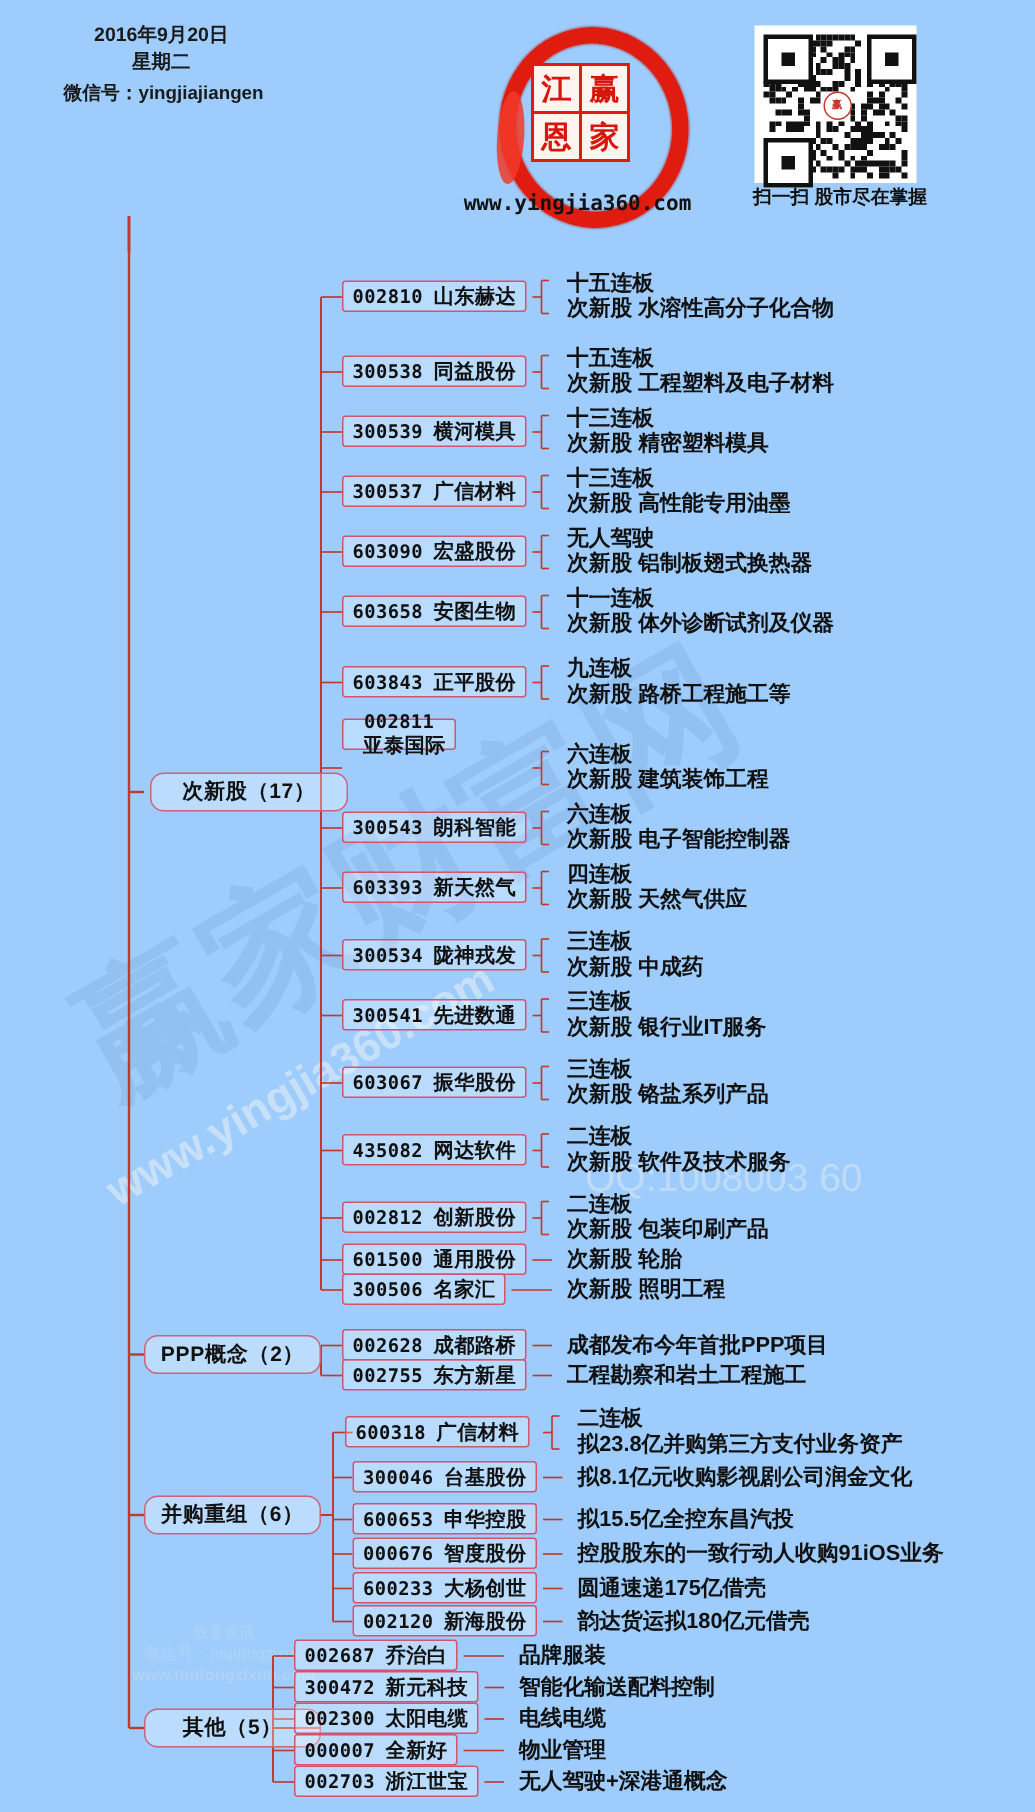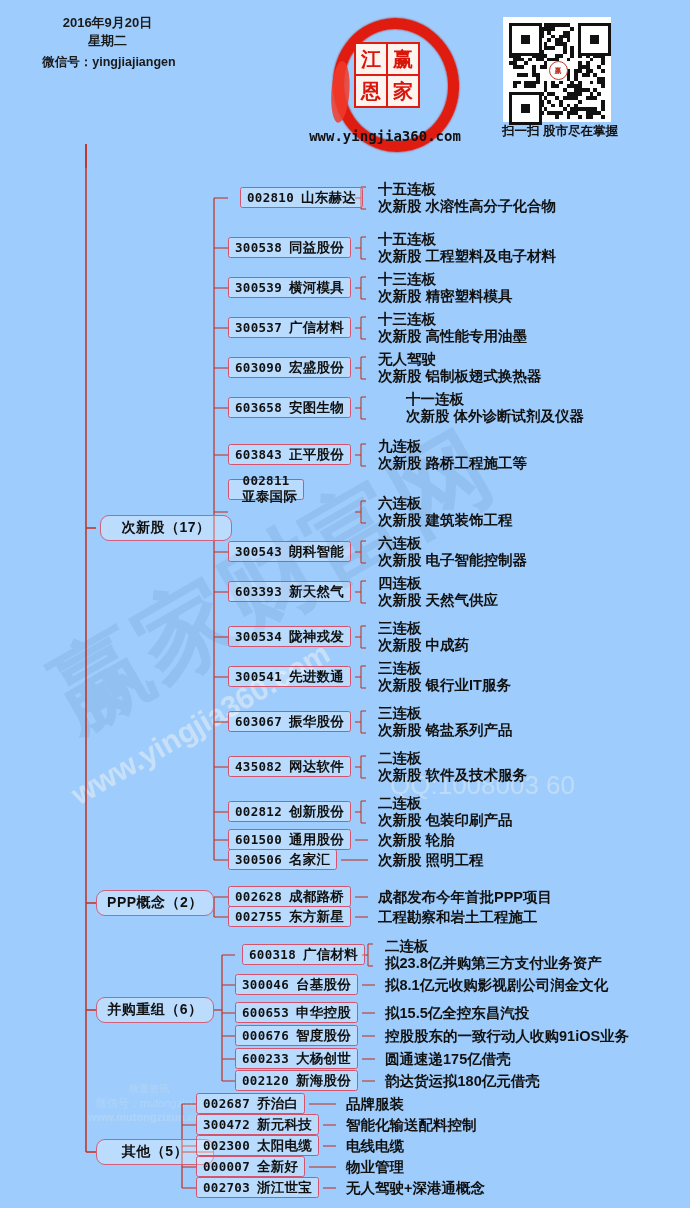--- a/index.html
+++ b/index.html
@@ -526,21 +526,21 @@
       </div>
       <div class="node node-cat" style="left: 96px; top: 890px; width: 118px;">
         <span>PPP概念（2）</span>
       </div>
       <div class="node node-cat" style="left: 96px; top: 997px; width: 118px;">
         <span>并购重组（6）</span>
       </div>
       <div class="node node-cat" style="left: 96px; top: 1139px; width: 118px;">
         <span>其他（5）</span>
       </div>
-      <div class="node node-stock" style="left: 240px; top: 187px; align-items: center;">
+      <div class="node node-stock" style="left: 228px; top: 187px; align-items: center;">
         <span class="code">002810</span>
         <span class="nm">山东赫达</span>
       </div>
       <div class="desc" style="left: 378px; top: 181px;">
         <span class="d1">十五连板</span>
         <span class="d2">次新股  水溶性高分子化合物</span>
       </div>
       <div class="node node-stock" style="left: 228px; top: 237px;">
         <span class="code">300538</span>
         <span class="nm">同益股份</span>
@@ -570,21 +570,21 @@
         <span class="nm">宏盛股份</span>
       </div>
       <div class="desc" style="left: 378px; top: 351px;">
         <span class="d1">无人驾驶</span>
         <span class="d2">次新股  铝制板翅式换热器</span>
       </div>
       <div class="node node-stock" style="left: 228px; top: 397px;">
         <span class="code">603658</span>
         <span class="nm">安图生物</span>
       </div>
-      <div class="desc" style="left: 378px; top: 391px; margin-left: 28px;">
+      <div class="desc" style="left: 378px; top: 391px;">
         <span class="d1">十一连板</span>
         <span class="d2">次新股  体外诊断试剂及仪器</span>
       </div>
       <div class="node node-stock" style="left: 228px; top: 444px;">
         <span class="code">603843</span>
         <span class="nm">正平股份</span>
       </div>
       <div class="desc" style="left: 378px; top: 438px;">
         <span class="d1">九连板</span>
         <span class="d2">次新股  路桥工程施工等</span>
@@ -674,21 +674,21 @@
       <div class="desc single" style="left: 378px; top: 888.5px;">
         <span class="d2">成都发布今年首批PPP项目</span>
       </div>
       <div class="node node-stock" style="left: 228px; top: 906px;">
         <span class="code">002755</span>
         <span class="nm">东方新星</span>
       </div>
       <div class="desc single" style="left: 378px; top: 908.5px;">
         <span class="d2">工程勘察和岩土工程施工</span>
       </div>
-      <div class="node node-stock" style="left: 242px; top: 944px; justify-content: flex-end;">
+      <div class="node node-stock" style="left: 230px; top: 944px; justify-content: flex-end;">
         <span class="code">600318</span>
         <span class="nm">广信材料</span>
       </div>
       <div class="desc" style="left: 385px; top: 938px;">
         <span class="d1">二连板</span>
         <span class="d2">拟23.8亿并购第三方支付业务资产</span>
       </div>
       <div class="node node-stock" style="left: 235px; top: 974px;">
         <span class="code">300046</span>
         <span class="nm">台基股份</span>

